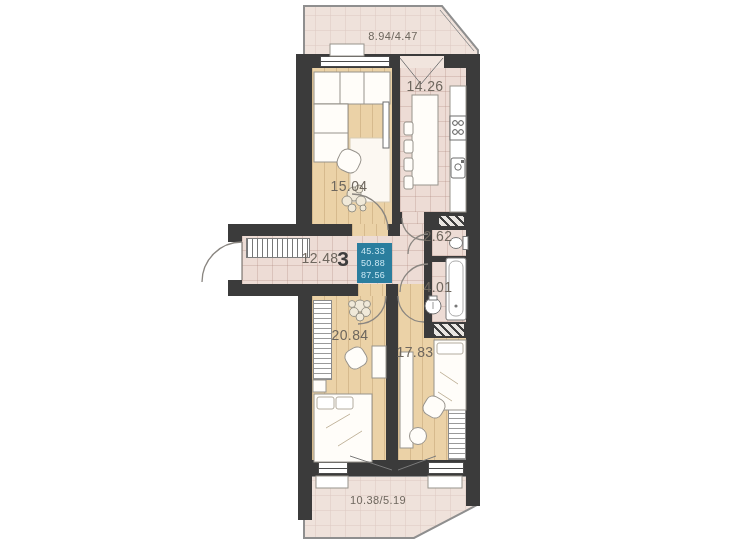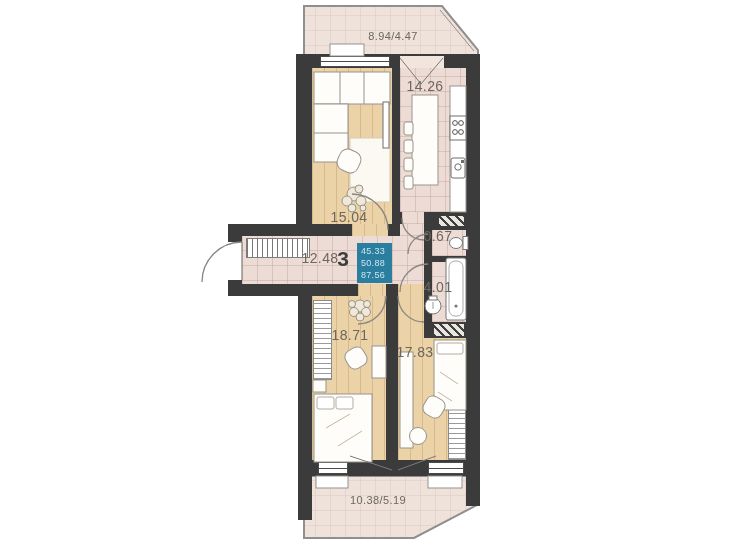--- a/index.html
+++ b/index.html
@@ -194,25 +194,25 @@
 
     <g fill="none" stroke="#7a7a7a" stroke-width="1">
       <path d="M400 58 L421 84 L443 58"></path>
       <path d="M350 456 L392 470"></path>
       <path d="M436 456 L398 470"></path>
     </g>
   </svg>
 
   <div class="label label-lg" style="left:393px;top:36px;">8.94/4.47</div>
   <div class="label" style="left:425px;top:86px;">14.26</div>
-  <div class="label" style="left:349px;top:186px;margin-top:31px;">15.04</div>
+  <div class="label" style="left:349px;top:186px;">15.04</div>
   <div class="label" style="left:320px;top:258px;">12.48</div>
-  <div class="label" style="left:438px;top:236px;">0.67</div>
+  <div class="label" style="left:438px;top:236px;">2.62</div>
   <div class="label" style="left:438px;top:271px;margin-top:16px;">4.01</div>
-  <div class="label" style="left:350px;top:335px;">18.71</div>
+  <div class="label" style="left:350px;top:335px;">20.84</div>
   <div class="label" style="left:415px;top:352px;">17.83</div>
   <div class="label label-lg" style="left:378px;top:500px;">10.38/5.19</div>
 
   <div class="unit-num" style="left:343px;top:259px;">3</div>
   <div class="area-box">
     <span>45.33</span>
     <span>50.88</span>
     <span>87.56</span>
   </div>
 

